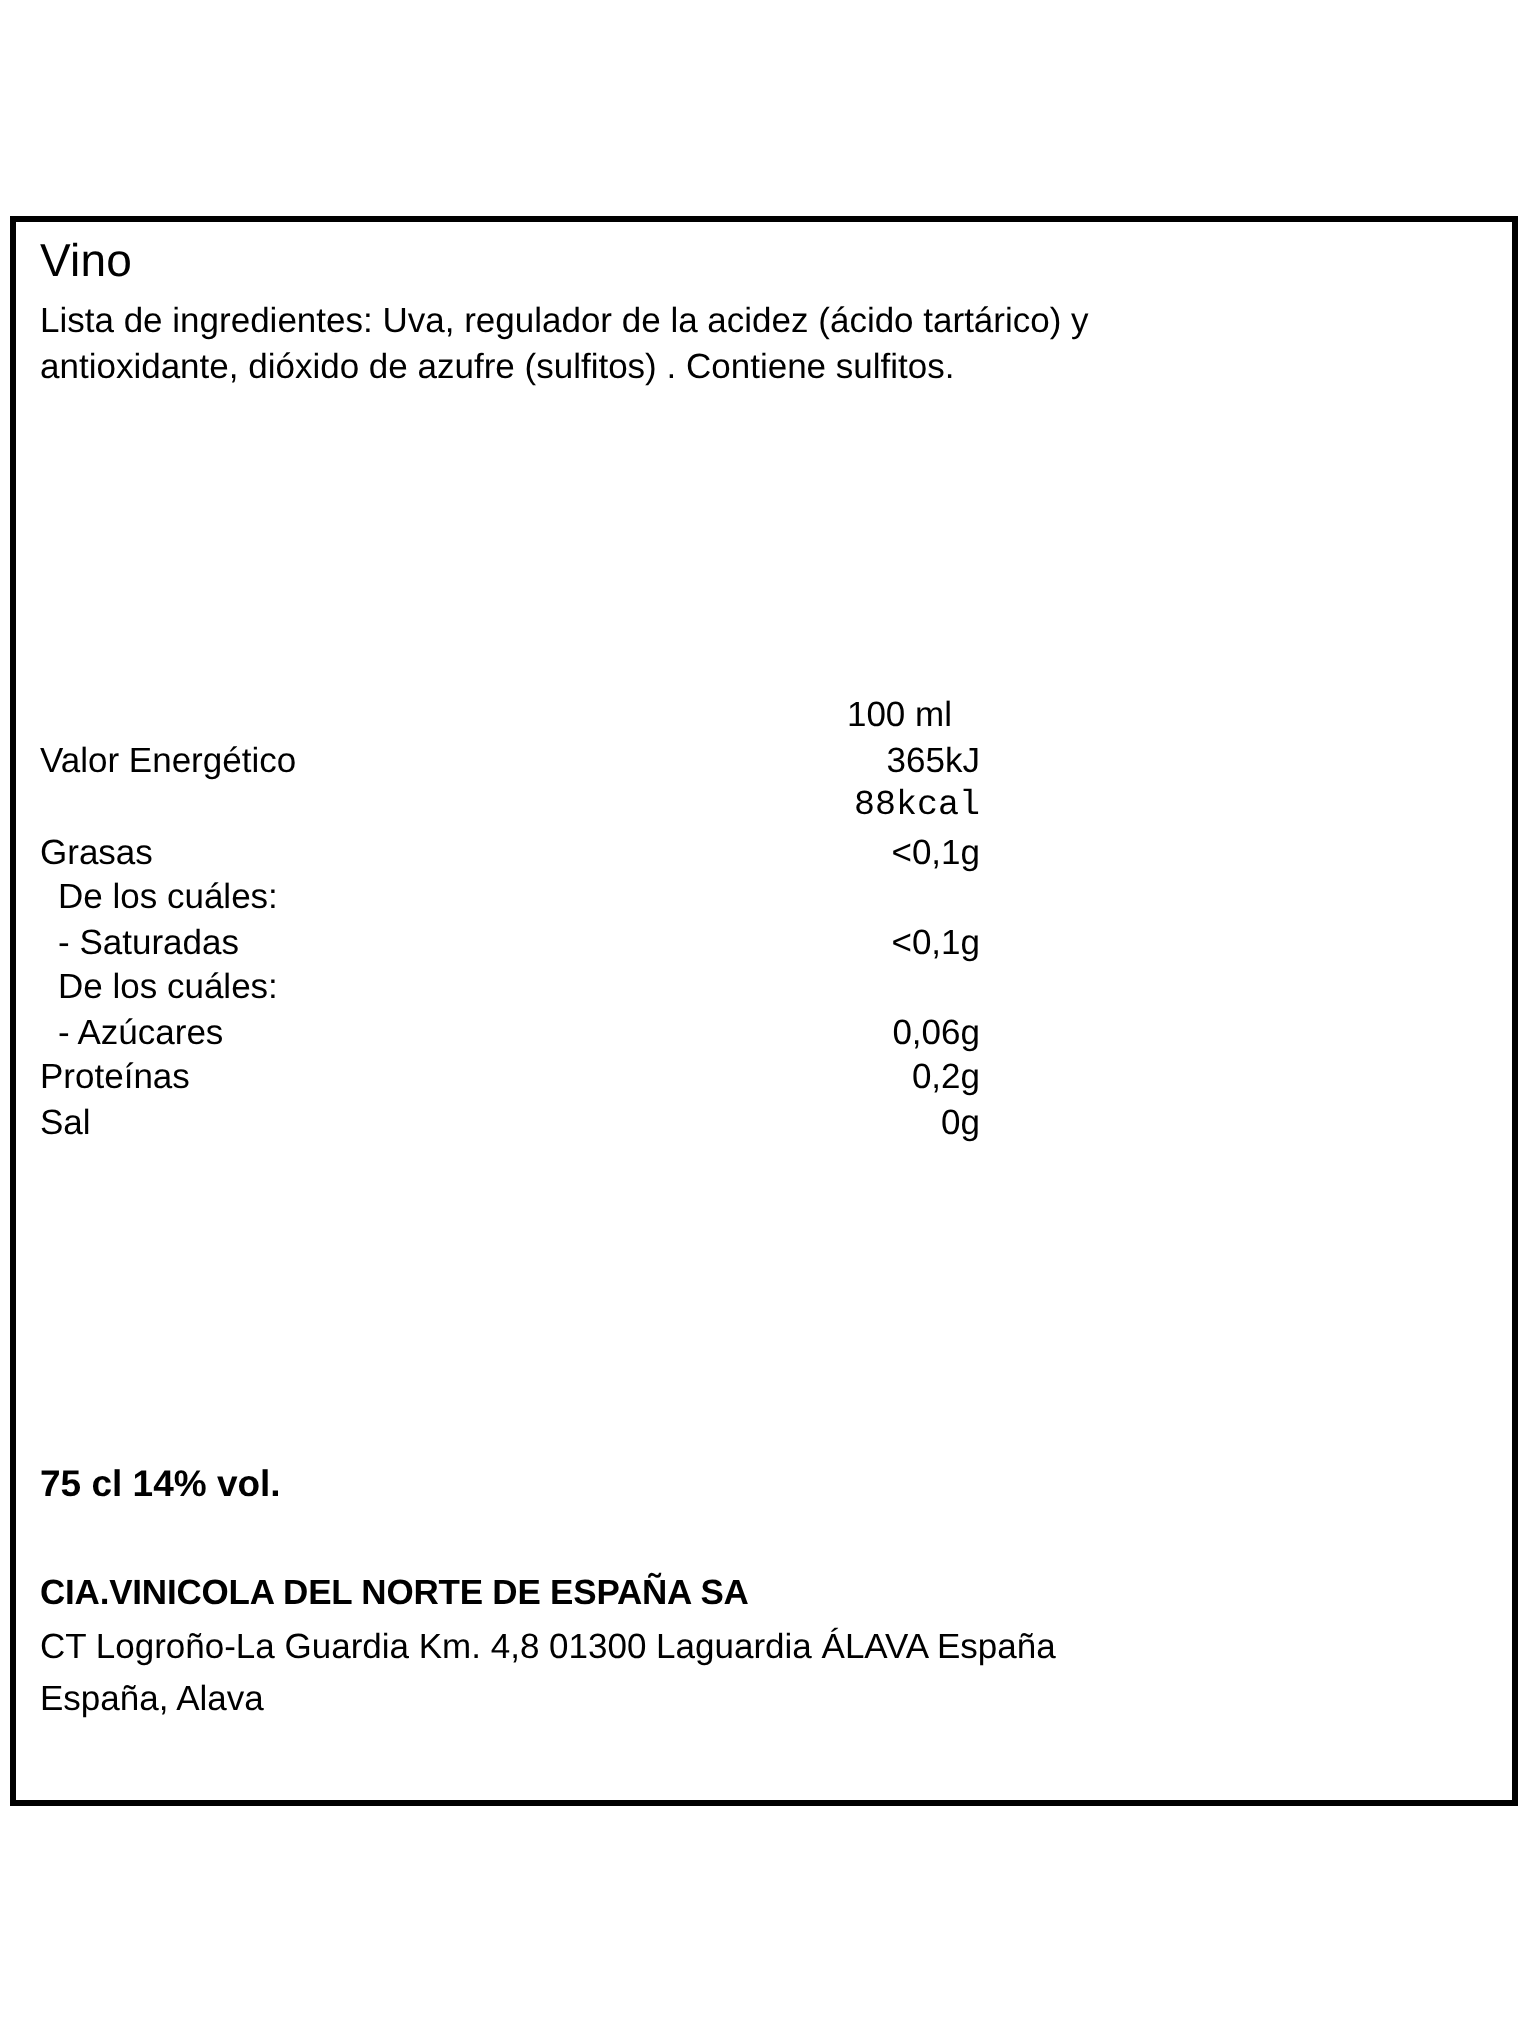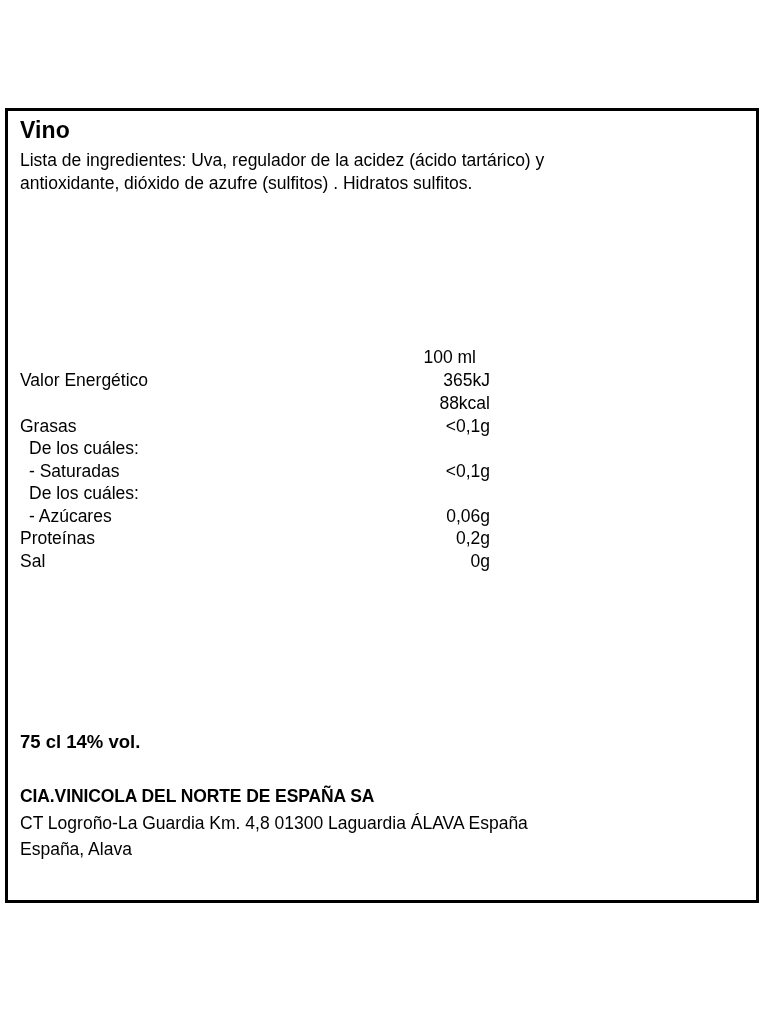--- a/index.html
+++ b/index.html
@@ -33,21 +33,21 @@
     height: 100%;
     padding: 0;
   }
 
   
   .product-title {
     position: absolute;
     left: 12px;
     top: 6px;
     font-size: 23px;
-    font-weight: bold;
+    font-weight: normal;
     letter-spacing: 0.1px;
   }
 
   .ingredients {
     position: absolute;
     left: 12px;
     top: 38px;
     width: 610px;
     font-size: 17.5px;
     line-height: 23px;
@@ -65,20 +65,21 @@
     font-size: 17.5px;
     line-height: 22.5px;
   }
   .nut-row {
     position: relative;
     height: 22.5px;
     white-space: nowrap;
   }
   .nut-row.tall {
     height: 23px;
+    font-family: Liberation Mono, monospace;
   }
   .nut-label {
     display: inline-block;
   }
   .nut-value {
     position: absolute;
     right: 0;
     top: 0;
     text-align: left;
   }
@@ -121,21 +122,21 @@
 </style>
 </head>
 <body>
 
 <div class="label-panel">
   <div class="panel-inner">
 
     <div class="product-title">Vino</div>
 
     <div class="ingredients">
-      <span>Lista de ingredientes: Uva, regulador de la acidez (ácido tartárico) y antioxidante, </span><b>dióxido de azufre (sulfitos)</b><span> . Hidratos </span><b>sulfitos.</b>
+      <span>Lista de ingredientes: Uva, regulador de la acidez (ácido tartárico) y antioxidante, </span><b>dióxido de azufre (sulfitos)</b><span> . Contiene </span><b>sulfitos.</b>
     </div>
 
     <div class="nutrition">
 
       <div class="serving-header">
         <span class="nut-value">100 ml</span>
       </div>
 
       <div class="nut-row">
         <span class="nut-label">Valor  Energético</span>

